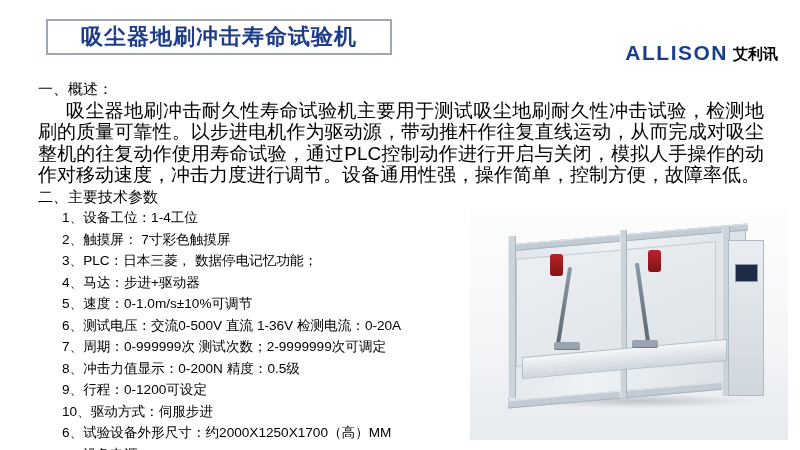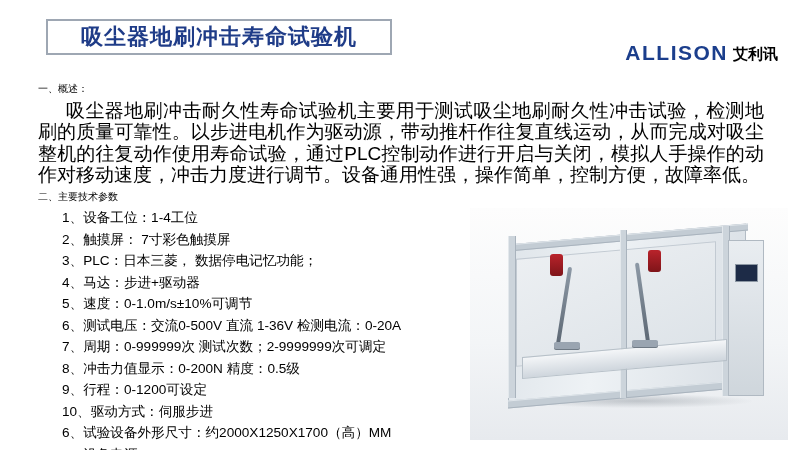--- a/index.html
+++ b/index.html
@@ -74,21 +74,21 @@
   .body-text {
     position: absolute;
     left: 38px;
     top: 78px;
     width: 730px;
     color: #000000;
     font-size: 13.6px;
     line-height: 21.5px;
   }
   .sec-head {
-    font-size: 10px;
+    font-size: 15px;
     line-height: 21.5px;
     white-space: nowrap;
   }
   .para {
     text-indent: 28px;
     text-align: justify;
     font-size: 19px;
     line-height: 21.5px;
     width: 726px;
   }

